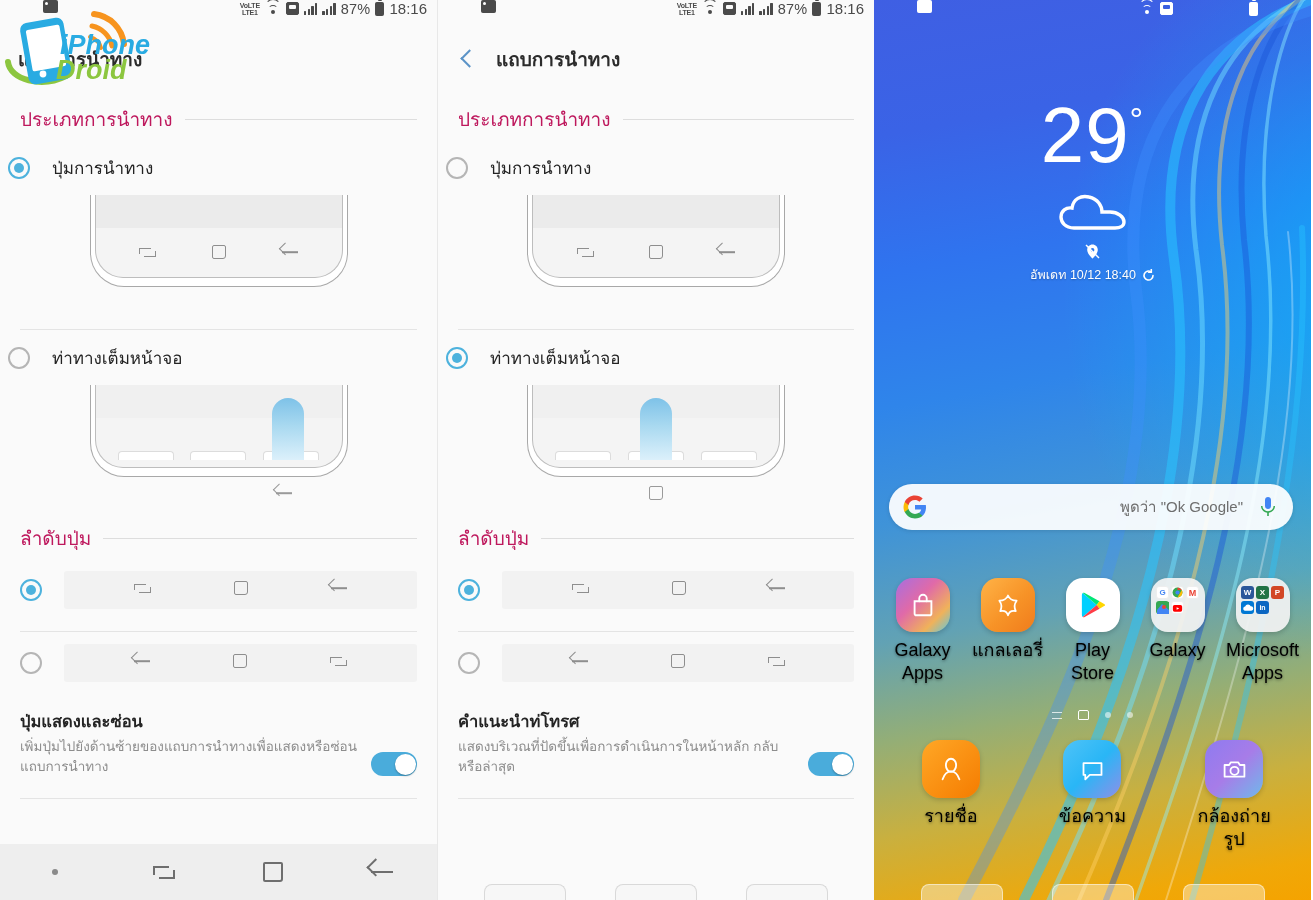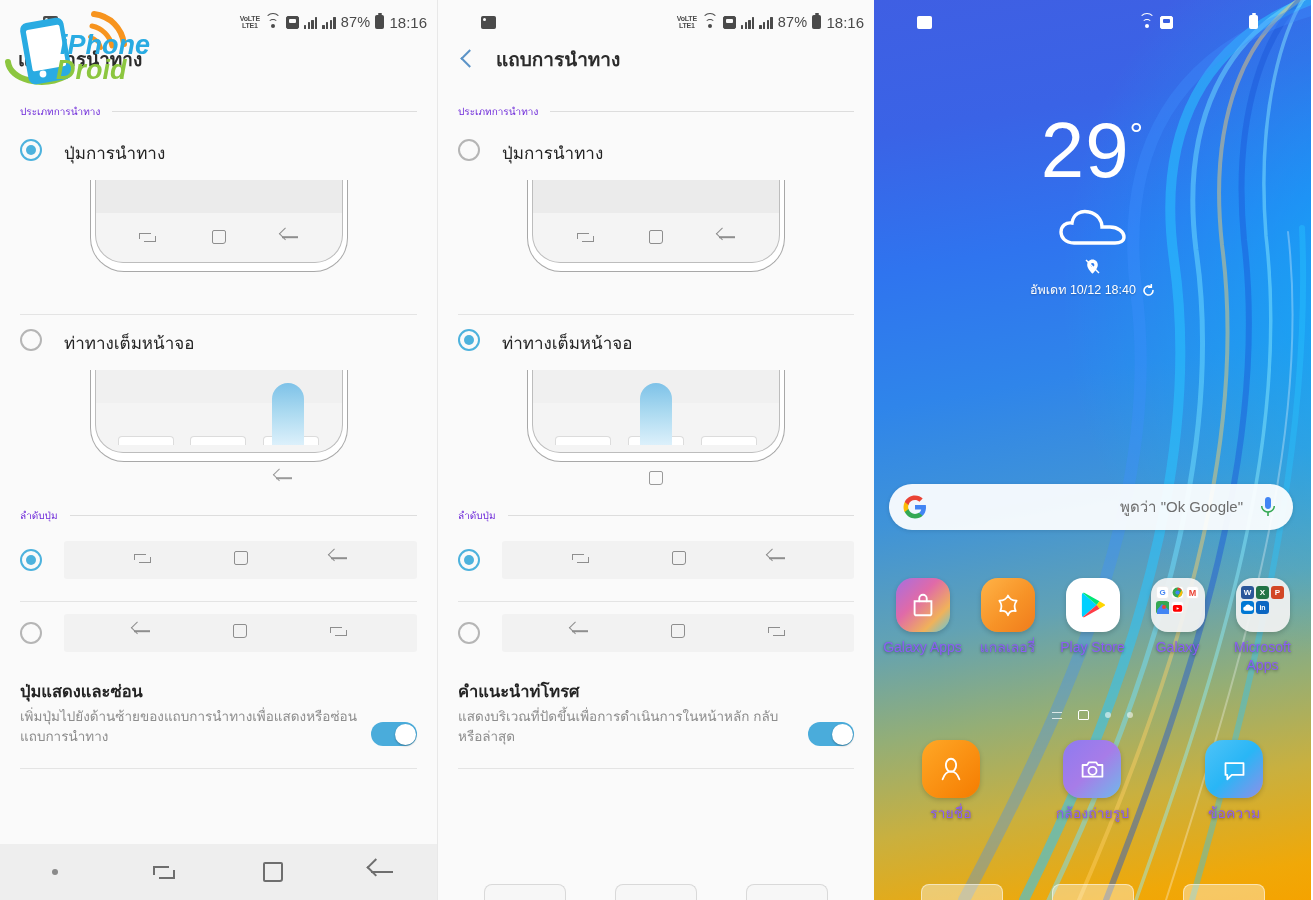--- a/index.html
+++ b/index.html
@@ -11,22 +11,22 @@
   .screens { display: flex; width: 1313px; height: 900px; }
 
   
   .panel { position: relative; height: 900px; overflow: hidden; }
   .panel-settings { width: 437px; background: #fafafa; }
   .panel-settings.second { width: 437px; border-left: 1px solid #e8e8e8; }
   .panel-home { width: 437px; }
 
   
   .statusbar {
-    height: 28px; display: flex; align-items: center;
-    padding: 16px 10px 0 12px; font-size: 15px; color: #4a4a4a; margin-left: 31px;
+    height: 28px; display: flex; align-items: flex-start;
+    padding: 0 10px 0 12px; font-size: 15px; color: #4a4a4a; margin-left: 31px;
   }
   .statusbar.light { color: #ffffff; }
   .sb-left { display: flex; align-items: center; gap: 6px; }
   .sb-right { margin-left: auto; display: flex; align-items: center; gap: 5px; }
   .sb-text { font-size: 14.5px; letter-spacing: .2px; }
   .sb-time { font-size: 15px; }
   .volte {
     display: inline-flex; flex-direction: column; align-items: center;
     line-height: 7px; font-size: 7px; font-weight: bold; letter-spacing: -.2px;
   }
@@ -77,25 +77,25 @@
   .back-chev { width: 22px; height: 22px; position: relative; flex: none; }
   .back-chev::before {
     content: ""; position: absolute; left: 7px; top: 4px;
     width: 11px; height: 11px; border-left: 2px solid #5b93c7; border-bottom: 2px solid #5b93c7;
     transform: rotate(45deg);
   }
   .app-title { font-size: 19px; font-weight: bold; color: #2b2b2b; }
 
   
   .section-head { display: flex; align-items: center; gap: 12px; padding: 14px 20px 6px 20px; }
-  .section-head .lbl { font-size: 10px; color: #6d28d9; white-space: nowrap; }
+  .section-head .lbl { font-size: 19px; color: #be185d; white-space: nowrap; }
   .section-head .rule { flex: 1; height: 1px; background: #dddddd; }
 
   
-  .opt-row { display: flex; gap: 22px; padding: 14px 20px 4px 20px; }
+  .opt-row { display: flex; align-items: center; gap: 22px; padding: 14px 20px 4px 8px; }
   .radio { width: 22px; height: 22px; border-radius: 50%; border: 2px solid #b5b5b5;
            flex: none; position: relative; }
   .radio.on { border-color: #4db2dd; }
   .radio.on::after { content: ""; position: absolute; inset: 4px; border-radius: 50%; background: #4db2dd; }
   .opt-label { font-size: 17px; color: #232323; }
 
   
   .preview-wrap { display: flex; justify-content: center; padding: 10px 0 4px; }
   .phone-art {
     width: 258px; height: 92px; position: relative;
@@ -209,21 +209,21 @@
   
   .home-bg {
     position: absolute; inset: 0;
     background:
       radial-gradient(ellipse 120% 70% at 115% 32%, rgba(0,200,255,.55), transparent 60%),
       linear-gradient(170deg,
         #3f5fe3 0%, #3a63e6 14%, #2f74ef 28%, #2f85ea 42%,
         #3f93d8 54%, #62a2b4 66%, #93ae77 76%, #c9b03f 86%, #f0a808 96%, #f5a300 100%);
   }
   .swirl { position: absolute; inset: 0; overflow: hidden; }
-  .weather { position: absolute; left: 0; right: 0; top: 111px; text-align: center; color: #fff; }
+  .weather { position: absolute; left: 0; right: 0; top: 96px; text-align: center; color: #fff; }
   .temp { font-size: 78px; font-weight: 300; line-height: 1; letter-spacing: 1px; }
   .temp sup { font-size: 34px; font-weight: 300; vertical-align: top; position: relative; top: 6px; }
   .wicon { margin: 18px auto 4px; width: 70px; height: 40px; }
   .pin { margin: 12px auto 2px; width: 15px; height: 15px; }
   .loc { font-size: 16px; margin-top: 2px; text-shadow: 0 1px 2px rgba(0,0,0,.25); }
   .upd { font-size: 12.5px; margin-top: 6px; display: flex; align-items: center;
          justify-content: center; gap: 6px; text-shadow: 0 1px 2px rgba(0,0,0,.25); }
   .refresh { width: 13px; height: 13px; }
 
   .searchbar {
@@ -235,21 +235,21 @@
   .g-logo { width: 24px; height: 24px; flex: none; }
   .search-ph { margin-left: auto; font-size: 15px; color: #6e6e6e; }
   .mic { width: 18px; height: 24px; margin-left: 16px; flex: none; }
 
   .apps-grid { position: absolute; left: 6px; right: 6px; top: 578px;
                display: flex; justify-content: space-around; }
   .app { width: 82px; text-align: center; }
   .app-ico { width: 54px; height: 54px; margin: 0 auto 7px; border-radius: 17px;
              display: flex; align-items: center; justify-content: center;
              box-shadow: 0 2px 5px rgba(0,0,0,.18); }
-  .app-name { font-size: 14px; color: #8b5cf6; line-height: 1.25;
+  .app-name { font-size: 18px; color: #000000; line-height: 1.25;
               text-shadow: 0 1px 3px rgba(0,0,0,.45); }
 
   .page-dots { position: absolute; left: 0; right: 0; top: 710px;
                display: flex; justify-content: center; align-items: center; gap: 16px; }
   .pd { width: 6px; height: 6px; border-radius: 50%; background: rgba(255,255,255,.55); }
   .pd.home { width: 11px; height: 10px; border: 1.6px solid #fff; border-radius: 2px 2px 1px 1px;
              background: transparent; }
   .pd.lines { width: 10px; height: 7px; background: transparent;
               border-top: 1.6px solid rgba(255,255,255,.75);
               border-bottom: 1.6px solid rgba(255,255,255,.75); border-radius: 0; }
@@ -728,36 +728,36 @@
       <div class="app">
         <div class="app-ico" style="background:linear-gradient(135deg,#ffa726 0%,#f57c00 100%)">
           <svg viewBox="0 0 30 30" width="28" height="28" fill="none" stroke="#fff" stroke-width="2" stroke-linecap="round">
             <ellipse cx="15" cy="11" rx="5.5" ry="7"></ellipse>
             <path d="M6 26 C8 20 11.5 17.5 15 17.5 C18.5 17.5 22 20 24 26"></path>
           </svg>
         </div>
         <div class="app-name">รายชื่อ</div>
       </div>
       <div class="app">
+        <div class="app-ico" style="background:linear-gradient(135deg,#4fc3f7 0%,#29b6f6 50%,#8e8fe8 100%)">
+          <svg viewBox="0 0 30 30" width="27" height="27" fill="none" stroke="#fff" stroke-width="2" stroke-linejoin="round">
+            <path d="M5 8 h20 v13 H12 l-5 5 v-5 H5 Z"></path>
+          </svg>
+        </div>
+        <div class="app-name">ข้อความ</div>
+      </div>
+      <div class="app">
         <div class="app-ico" style="background:linear-gradient(135deg,#8e7bf0 0%,#a77ce8 50%,#6fb9ea 100%)">
           <svg viewBox="0 0 30 30" width="27" height="27" fill="none" stroke="#fff" stroke-width="2" stroke-linejoin="round">
             <path d="M4 10 h5 l2-3 h8 l2 3 h5 v13 H4 Z"></path>
             <circle cx="15" cy="16.5" r="4.5"></circle>
           </svg>
         </div>
         <div class="app-name">กล้องถ่ายรูป</div>
       </div>
-      <div class="app">
-        <div class="app-ico" style="background:linear-gradient(135deg,#4fc3f7 0%,#29b6f6 50%,#8e8fe8 100%)">
-          <svg viewBox="0 0 30 30" width="27" height="27" fill="none" stroke="#fff" stroke-width="2" stroke-linejoin="round">
-            <path d="M5 8 h20 v13 H12 l-5 5 v-5 H5 Z"></path>
-          </svg>
-        </div>
-        <div class="app-name">ข้อความ</div>
-      </div>
     </div>
 
     <div class="bottom-hints">
       <span></span>
       <span></span>
       <span></span>
     </div>
   </div>
 
 </div>

